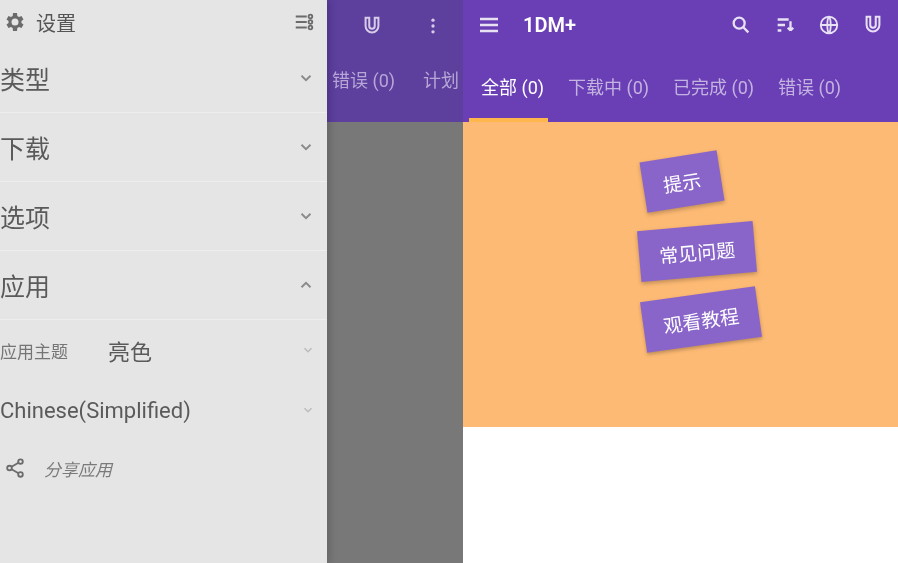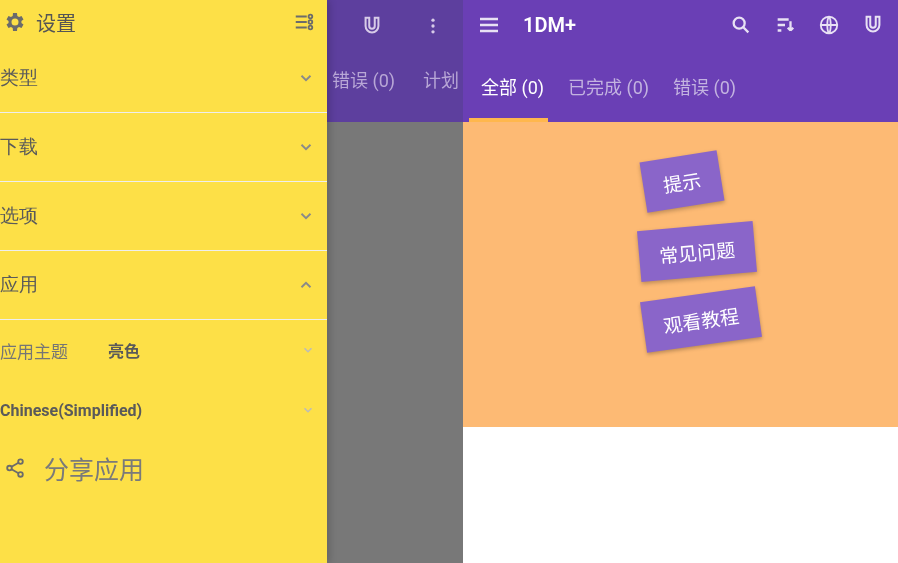--- a/index.html
+++ b/index.html
@@ -1,37 +1,37 @@
 <!DOCTYPE html>
 <html><head>
 <meta charset="utf-8">
 <style>
 * { margin: 0; padding: 0; box-sizing: border-box; font-family: -apple-system, "Segoe UI", Roboto, "Noto Sans CJK SC", sans-serif; }
 body { width: 898px; height: 563px; overflow: hidden; background: #fff; position: relative; }
 
 
-.settings-panel { position: absolute; left: 0; top: 0; width: 327px; height: 563px; background: #fde047; z-index: 3; box-shadow: 2px 0 8px rgba(0,0,0,0.2); }
+.settings-panel { position: absolute; left: 0; top: 0; width: 327px; height: 563px; background: #e5e5e5; z-index: 3; box-shadow: 2px 0 8px rgba(0,0,0,0.2); }
 .settings-header { display: flex; align-items: center; padding: 8px 12px 8px 2px; height: 44px; }
 .settings-header .gear { color: #6b6b6b; margin-right: 10px; }
 .settings-header .title { font-size: 20px; color: #555; flex: 1; }
 .settings-header .tool { color: #6b6b6b; }
 
 .settings-row { display: flex; align-items: center; justify-content: space-between; padding: 0 12px 0 0; height: 69px; border-bottom: 1px solid #eee; }
-.settings-row .label { font-size: 19px; color: #5a5a5a; font-family: Liberation Serif, serif; }
+.settings-row .label { font-size: 25px; color: #5a5a5a; }
 .settings-row .chev { color: #8a8a8a; }
 .settings-row.expanded .chev { transform: rotate(180deg); }
 
 .sub-row { display: flex; align-items: center; padding: 0 12px 0 0; height: 60px; }
 .sub-row .label { font-size: 17px; color: #757575; width: 108px; }
-.sub-row .value { font-size: 16px; color: #5a5a5a; flex: 1; font-weight: bold; }
+.sub-row .value { font-size: 22px; color: #5a5a5a; flex: 1; }
 .sub-row .small-chev { color: #bbb; font-size: 12px; }
 
 .share-row { display: flex; align-items: center; padding: 0 12px 0 4px; height: 56px; }
 .share-row .sicon { color: #6b6b6b; margin-right: 18px; }
-.share-row .label { font-size: 25px; color: #7a7a7a; }
+.share-row .label { font-size: 17px; color: #7a7a7a; font-style: italic; }
 
 svg { display: block; }
 
 
 .middle-bg { position: absolute; left: 312px; top: 0; width: 151px; height: 563px; background: #787878; z-index: 1; }
 .middle-top { position: absolute; left: 312px; top: 0; width: 151px; height: 122px; background: #5d3f9e; z-index: 2; }
 .middle-top .icon-row { display: flex; align-items: center; justify-content: flex-end; gap: 40px; padding: 8px 20px 0 0; height: 44px; color: #d7cbe8; }
 .middle-top .tab-row { display: flex; align-items: center; gap: 28px; padding: 22px 0 0 20px; font-size: 18px; color: #b8a7d6; }
 
 
@@ -187,20 +187,21 @@
     </span>
     <span class="icon">
       <svg width="22" height="22" viewBox="0 0 24 24" fill="none">
           <path d="M5 3v9a7 7 0 0 0 14 0V3h-4v9a3 3 0 1 1-6 0V3H5z" stroke="currentColor" stroke-width="2.2"></path>
         </svg>
     </span>
   </div>
 
   <div class="main-tabs">
     <div class="tab active">全部 (0)</div>
+    <div class="tab">下载中 (0)</div>
     <div class="tab">已完成 (0)</div>
     <div class="tab">错误 (0)</div>
   </div>
 
   <div class="cards">
     <div class="card c1">提示</div>
     <div class="card c2">常见问题</div>
     <div class="card c3">观看教程</div>
   </div>
 </div>

